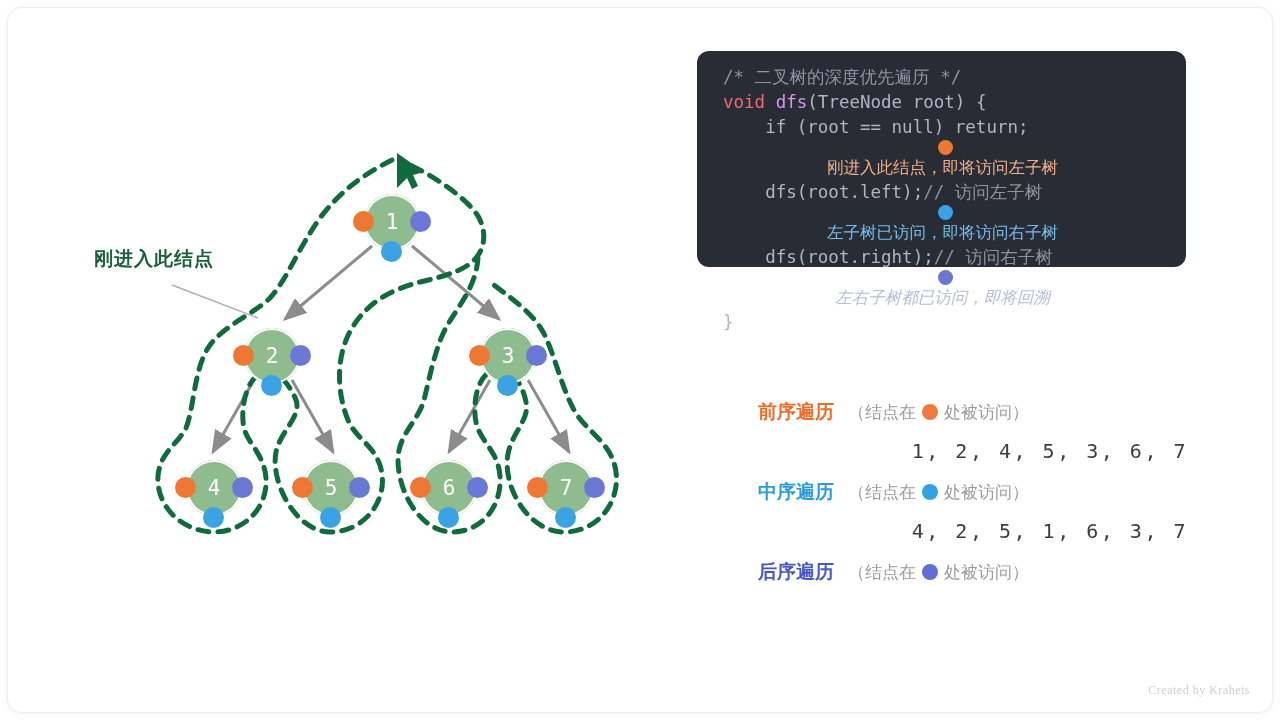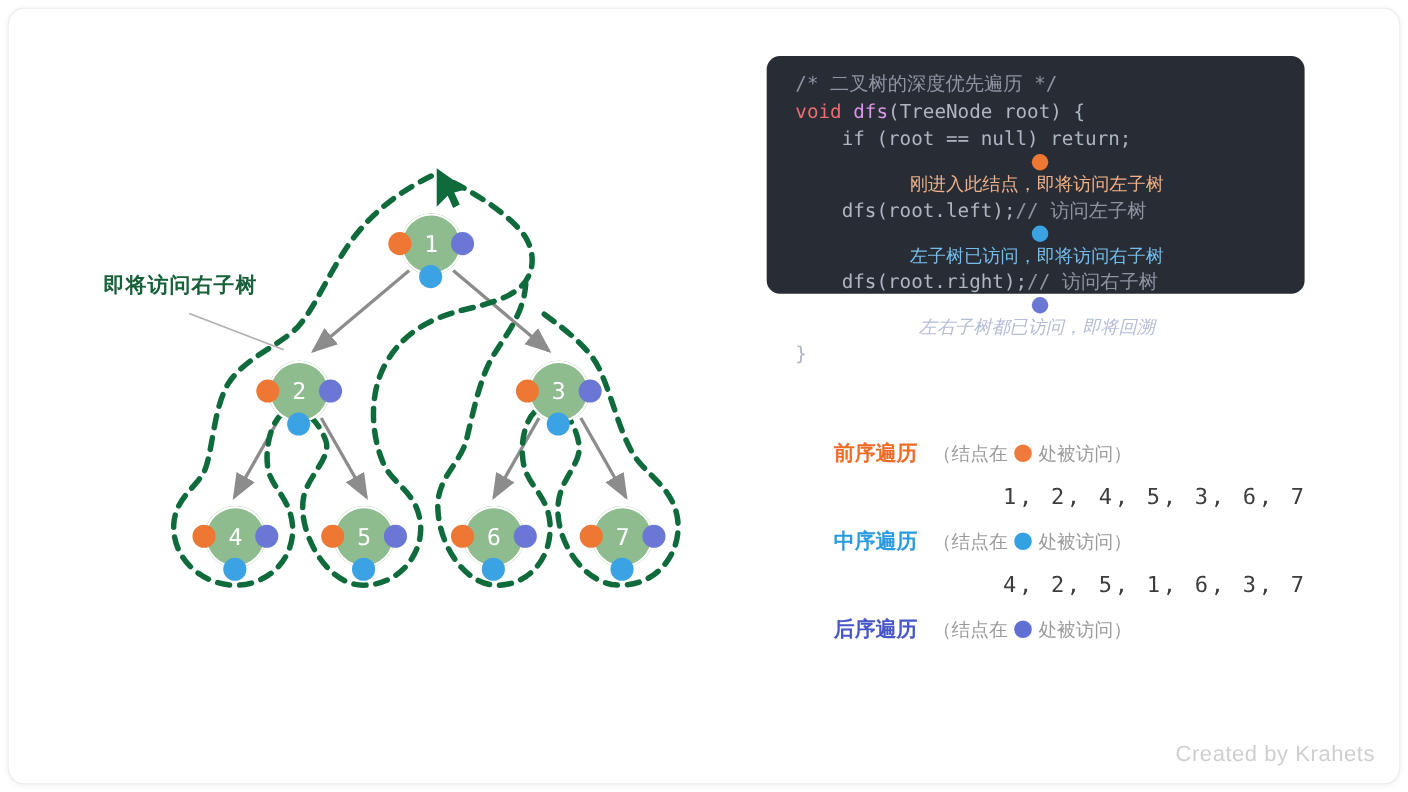--- a/index.html
+++ b/index.html
@@ -152,22 +152,22 @@
     letter-spacing: 2.5px;
     height: 46px;
     line-height: 46px;
     padding-left: 6px;
   }
 
   #watermark {
     position: absolute;
     right: 22px; bottom: 14px;
     color: #cfcfcf;
-    font-family: Liberation Sans, sans-serif;
-    font-size: 20px;
+    font-family: Liberation Serif, serif;
+    font-size: 12px;
     letter-spacing: 0.5px;
   }
 </style>
 </head>
 <body>
 
 <div id="canvas">
 
   <div id="tree-area">
 
@@ -225,21 +225,21 @@
                  C 528 306, 500 288, 482 274"></path>
       </g>
 
       <g>
         <path d="M 389 145 L 389 180 L 399 170 L 404 181 L 410 178 L 405 167 L 416 164 Z" fill="#0f6b3c"></path>
       </g>
 
       <line x1="164" y1="277" x2="250" y2="310" stroke="#b0b0b0" stroke-width="1.6"></line>
     </svg>
 
-    <div id="flow-label">即将访问右子树</div>
+    <div id="flow-label">刚进入此结点</div>
 
     <div class="node" style="left:356px; top:186px;">
       <div class="dot dot-pre"></div>
       <div class="dot dot-post"></div>
       <div class="dot dot-in"></div>
       <div class="node-label">1</div>
     </div>
 
     <div class="node" style="left:236px; top:320px;">
       <div class="dot dot-pre"></div>

